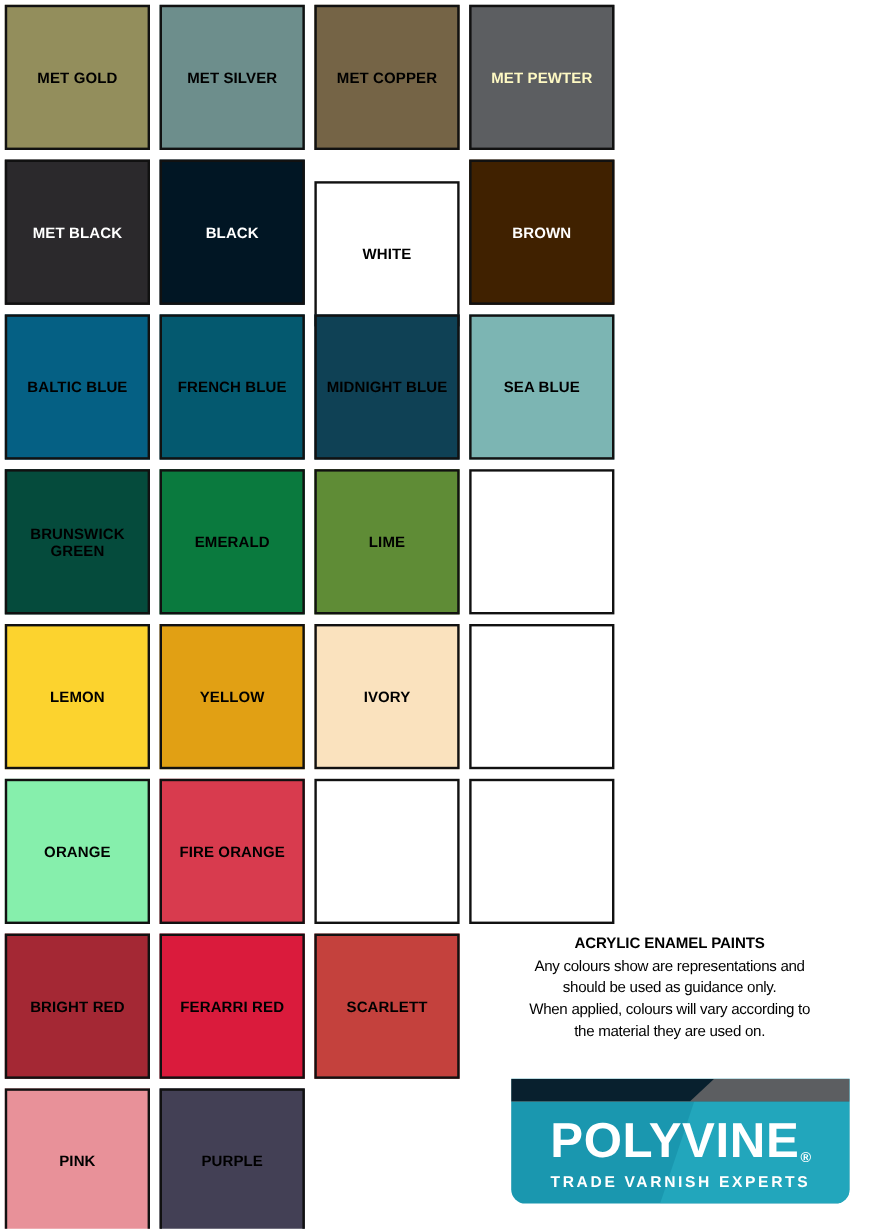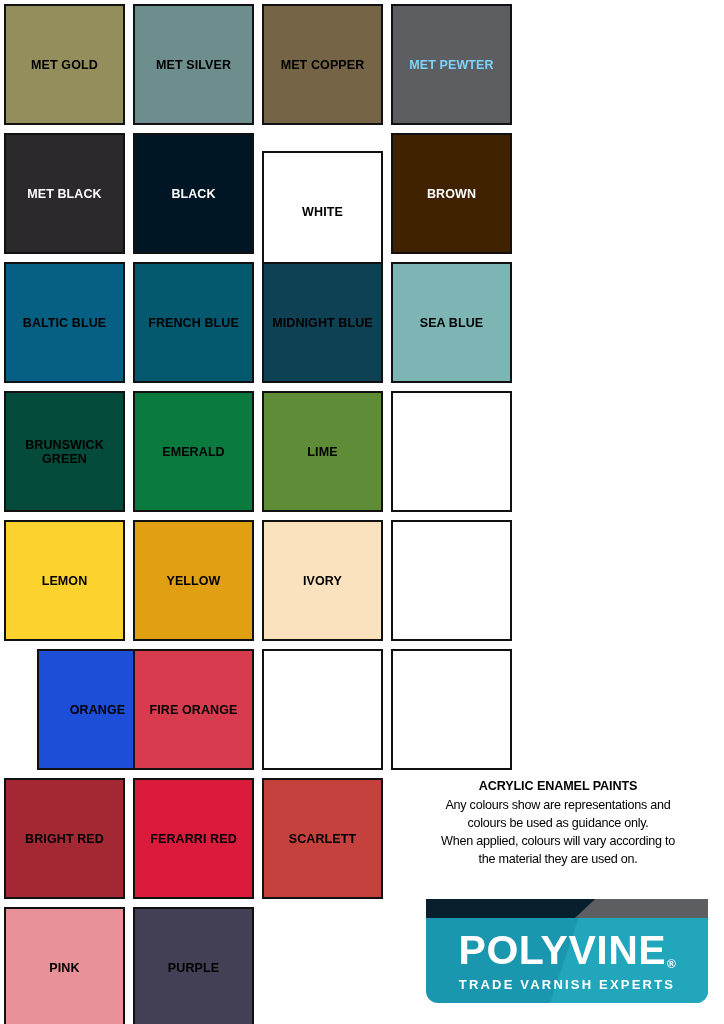--- a/index.html
+++ b/index.html
@@ -179,21 +179,21 @@
           <span class="lbl" style="color: rgb(0, 0, 0);">MET SILVER</span>
         </div>
       </div>
       <div class="cellwrap">
         <div class="swatch" style="background: rgb(117, 100, 70);">
           <span class="lbl" style="color: rgb(0, 0, 0);">MET COPPER</span>
         </div>
       </div>
       <div class="cellwrap">
         <div class="swatch" style="background: rgb(92, 94, 97);">
-          <span class="lbl" style="color: #7dd3fc;">MET PEWTER</span>
+          <span class="lbl" style="color: #fef9c3;">MET PEWTER</span>
         </div>
       </div>
       <div class="cellwrap">
         <div class="swatch" style="background: rgb(43, 41, 44);">
           <span class="lbl" style="color: rgb(255, 255, 255);">MET BLACK</span>
         </div>
       </div>
       <div class="cellwrap">
         <div class="swatch" style="background: rgb(1, 22, 36);">
           <span class="lbl" style="color: rgb(255, 255, 255);">BLACK</span>
@@ -259,21 +259,21 @@
       </div>
       <div class="cellwrap">
         <div class="swatch" style="background: rgb(250, 226, 190);">
           <span class="lbl" style="color: rgb(0, 0, 0);">IVORY</span>
         </div>
       </div>
       <div class="cellwrap">
         <div class="swatch blank" style="background: rgb(255, 255, 255);"></div>
       </div>
       <div class="cellwrap">
-        <div class="swatch" style="background: #1d4ed8; margin-left: 33px;">
+        <div class="swatch" style="background: #86efac;">
           <span class="lbl" style="color: rgb(0, 0, 0);">ORANGE</span>
         </div>
       </div>
       <div class="cellwrap">
         <div class="swatch" style="background: rgb(216, 59, 78);">
           <span class="lbl" style="color: rgb(0, 0, 0);">FIRE ORANGE</span>
         </div>
       </div>
       <div class="cellwrap">
         <div class="swatch blank" style="background: rgb(255, 255, 255);"></div>
@@ -313,21 +313,21 @@
         <div class="swatch empty"></div>
       </div>
       <div class="cellwrap">
         <div class="swatch empty"></div>
       </div>
     </div>
 
   <div class="info">
     <p class="heading">ACRYLIC ENAMEL PAINTS</p>
     <p class="body">Any colours show are representations and</p>
-    <p class="body">colours be used as guidance only.</p>
+    <p class="body">should be used as guidance only.</p>
     <p class="body">When applied, colours will vary according to</p>
     <p class="body">the material they are used on.</p>
   </div>
 
   <div class="logo">
     <div class="logo-topbar"></div>
     <div class="logo-topbar-dark"></div>
     <div class="logo-sheen"></div>
     <div class="logo-text">
       <div class="logo-word"><span>POLYVINE</span><span class="logo-reg">®</span></div>

